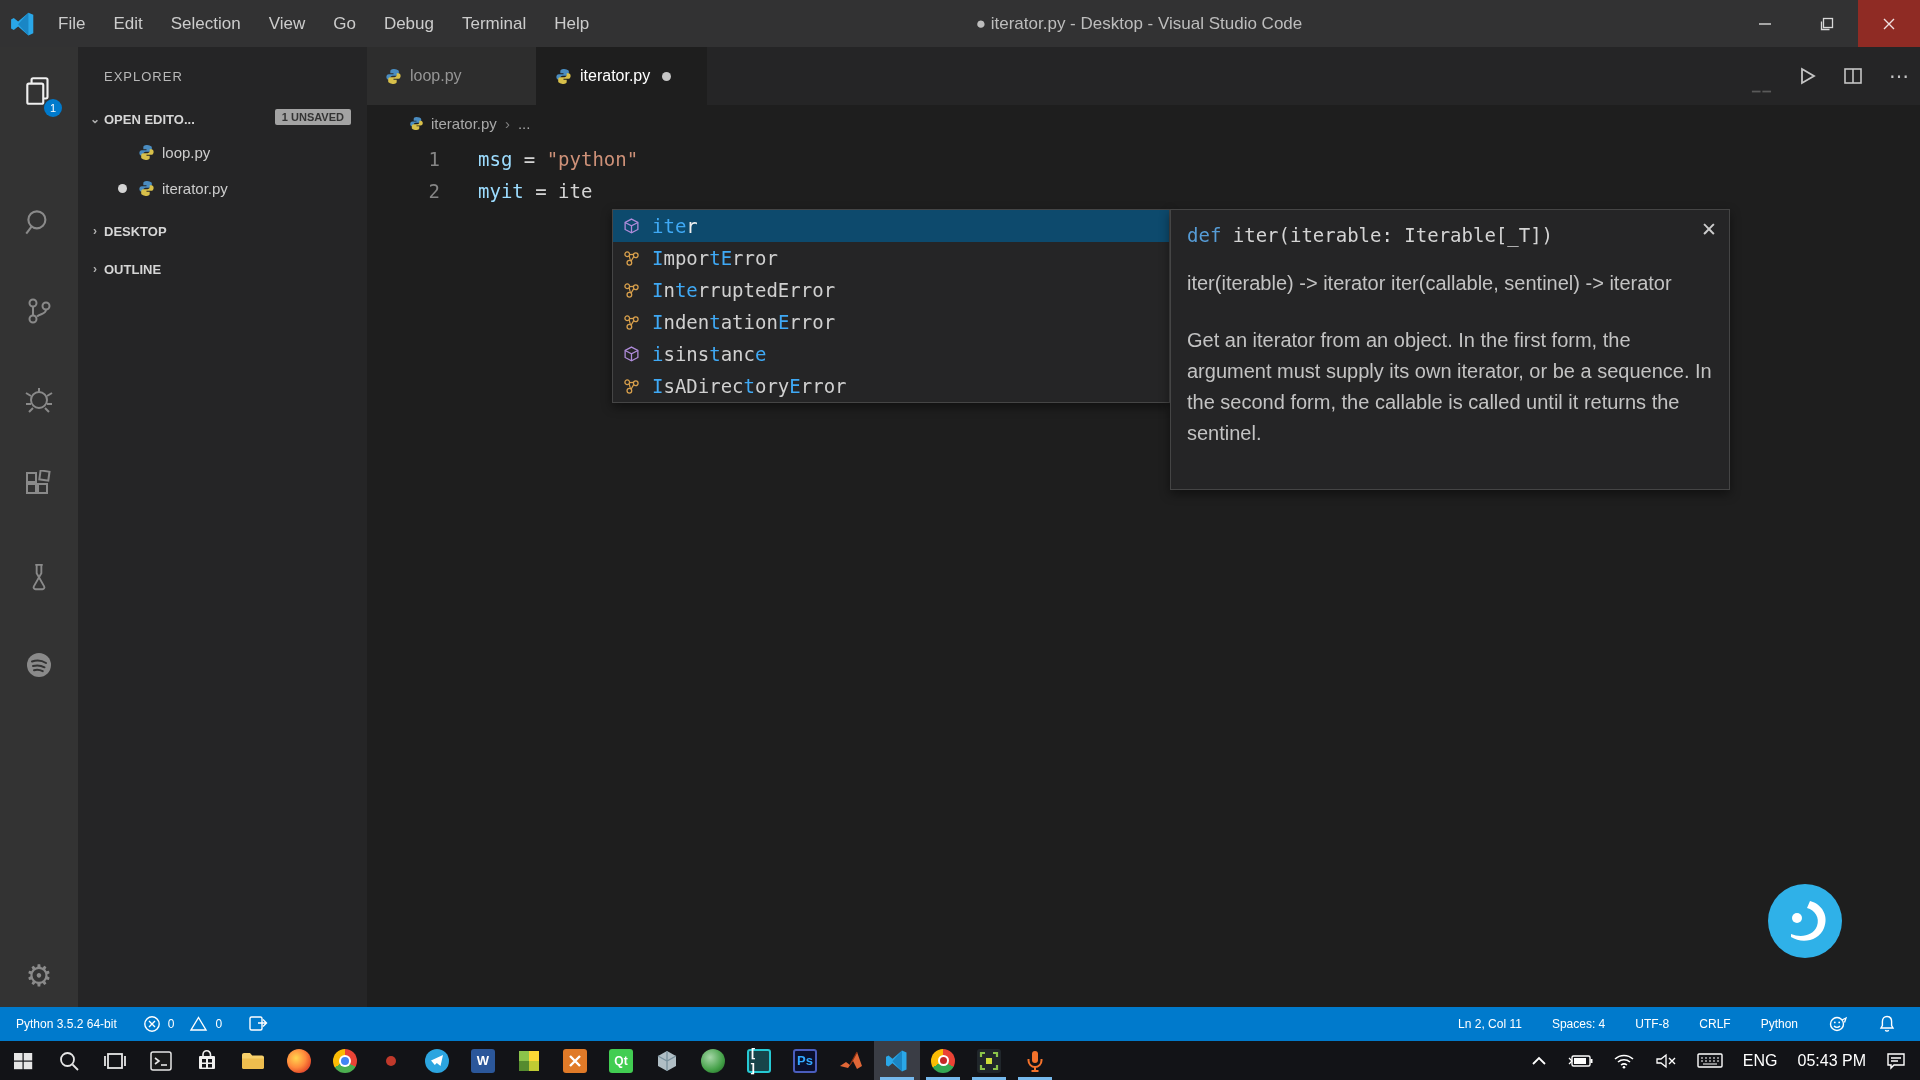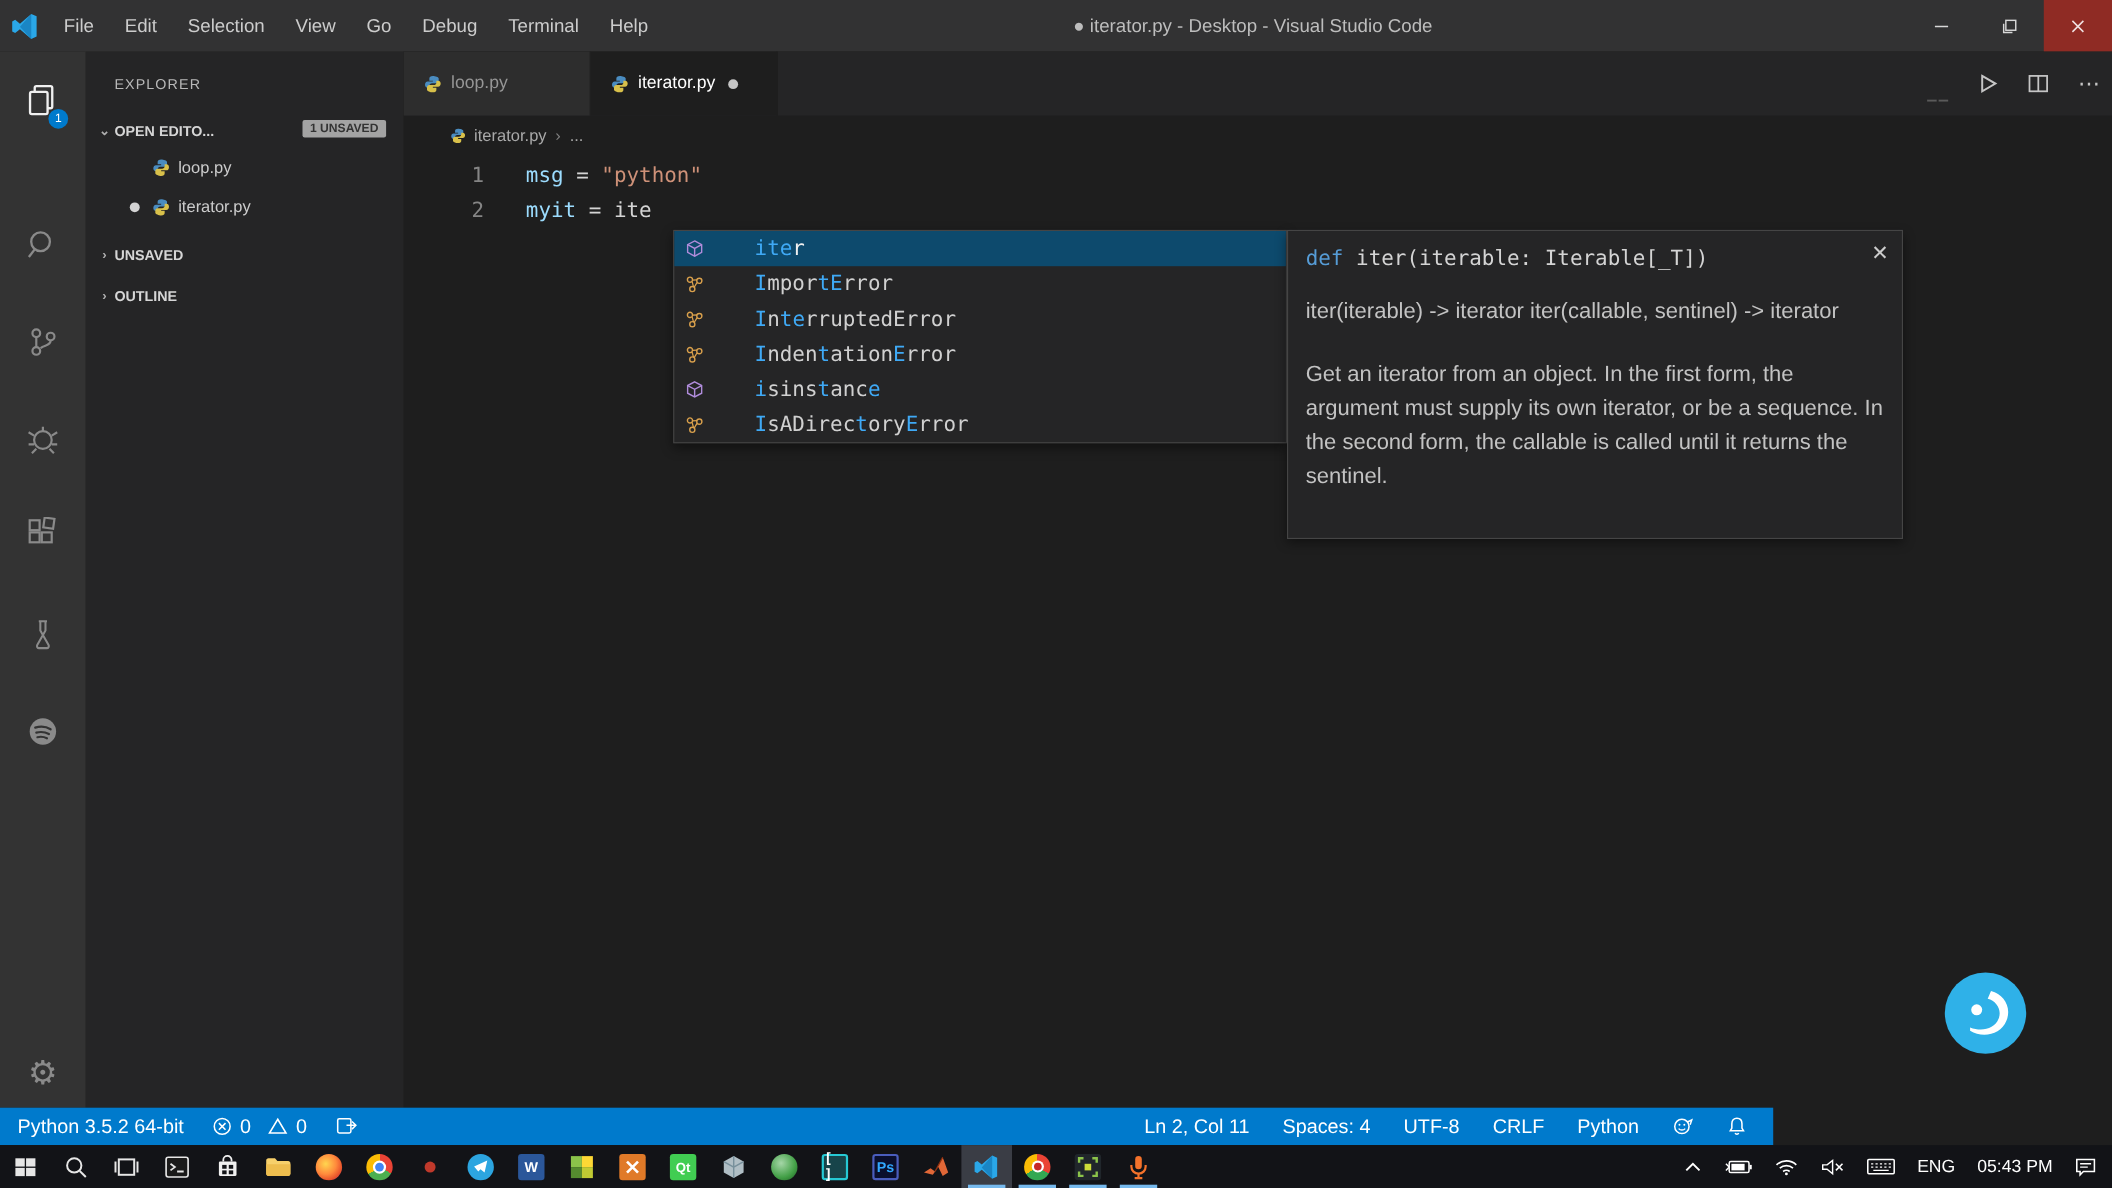--- a/index.html
+++ b/index.html
@@ -64,40 +64,40 @@
   .code-line { display:flex; height:32px; }
   .lnum { width:73px; text-align:right; color:#858585; flex:none; }
   .ltext { padding-left:38px; white-space:pre; }
   .tok.v { color:#9cdcfe; } .tok.p { color:#d4d4d4; } .tok.s { color:#ce9178; }
   .scroll-deco { position:absolute; left:1385px; top:44px; color:#5a5a5a; font-size:11px; letter-spacing:2px; }
 
   
   .suggest { position:absolute; left:612px; top:209px; width:558px; background:#252526;
              border:1px solid #454545; box-shadow:0 4px 10px rgba(0,0,0,.45);
              font-family:"DejaVu Sans Mono", monospace; font-size:19px; }
-  .srow { display:flex; align-items:center; height:32px; padding-left:10px; color:#d0d0d0;gap:34px; }
+  .srow { display:flex; align-items:center; height:32px; padding-left:10px; color:#d0d0d0; }
   .srow.sel { background:#0d4a6d; color:#f0f0f0; }
   .sicon { width:20px; height:20px; margin-right:9px; flex:none; display:flex; align-items:center; }
   .slabel span.m { color:#3fa9f5; }
 
   
   .docs { position:absolute; left:1170px; top:209px; width:560px; height:281px; background:#252526;
           border:1px solid #454545; box-shadow:0 4px 10px rgba(0,0,0,.45); color:#c8c8c8; }
   .docs-sig { font-family:"DejaVu Sans Mono", monospace; font-size:19px; padding:14px 16px 4px 16px; color:#d4d4d4; }
   .docs-sig .kw { color:#569cd6;text-align:center; }
   .docs-close { position:absolute; right:12px; top:8px; font-size:19px; color:#cccccc; cursor:default; }
   .docs-body { font-size:20px; line-height:31px; padding:18px 16px 0 16px; color:#c3c3c3; }
   .docs-body p + p { margin-top:26px; }
 
   
   .watermark { position:absolute; left:1766px; top:882px; width:78px; height:78px; }
 
   
-  .statusbar { position:absolute; left:0; top:1007px; width:1612px; height:34px; background:#007acc;
-               color:#ffffff; display:flex; align-items:center; font-size:18px; }
+  .statusbar { position:absolute; left:0; top:1007px; width:1920px; height:34px; background:#007acc;
+               color:#ffffff; display:flex; align-items:center; font-size:12px; }
   .sb-left { display:flex; align-items:center; padding-left:16px; gap:26px; }
   .sb-right { margin-left:auto; display:flex; align-items:center; gap:30px; padding-right:24px; }
   .sb-item { display:flex; align-items:center; gap:7px; white-space:nowrap; }
 
   
   .taskbar { position:absolute; left:0; top:1041px; width:1920px; height:39px; background:#121317;
              display:flex; align-items:stretch; }
   .tk-left { display:flex; }
   .tk-item { width:46px; display:flex; align-items:center; justify-content:center; position:relative; }
   .tk-item.focused { background:#3a3d45; }
@@ -227,21 +227,21 @@
         </span>
       <svg class="pyicon" viewBox="0 0 16 16">
         <path d="M8 1C6 1 5 1.9 5 3.1V5h3v.8H3.6C2.1 5.8 1.3 7 1.3 8.5S2.1 11 3.6 11H5V9.3C5 8.1 6 7.2 7.2 7.2H11c1.1 0 2-.9 2-2V3.1C13 1.9 10 1 8 1z" fill="#4a8cc0"></path>
         <path d="M8 15c2 0 3-.9 3-2.1V11H8v-.8h4.4c1.5 0 2.3-1.2 2.3-2.7S13.9 5 12.4 5H11v1.7C11 7.9 10 8.8 8.8 8.8H5c-1.1 0-2 .9-2 2v1.9C3 13.9 6 15 8 15z" fill="#d8c04a"></path>
       </svg>
       <span>iterator.py</span>
     </div>
 
     <div class="sb-section" style="margin-top:10px">
       <span class="chev">›</span>
-      <span>UNSAVED</span>
+      <span>DESKTOP</span>
     </div>
     <div class="sb-section" style="margin-top:8px">
       <span class="chev">›</span>
       <span>OUTLINE</span>
     </div>
   </div>
 
   <div class="editor">
     <div class="tabbar">
       <div class="tab">

